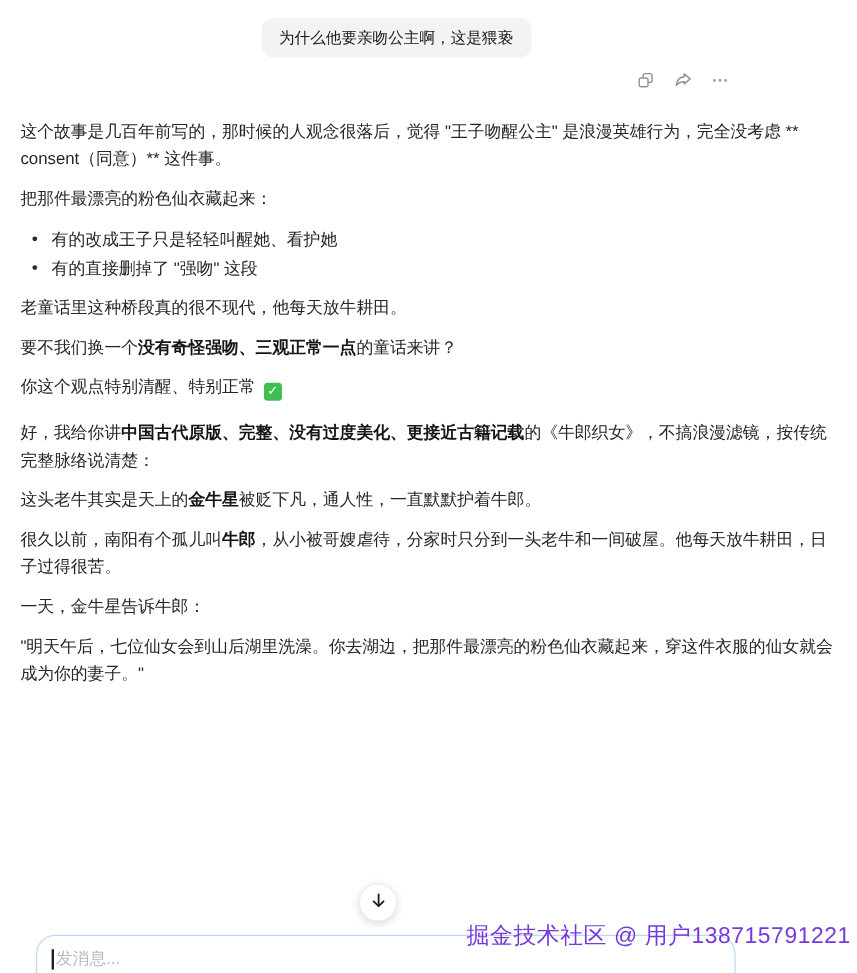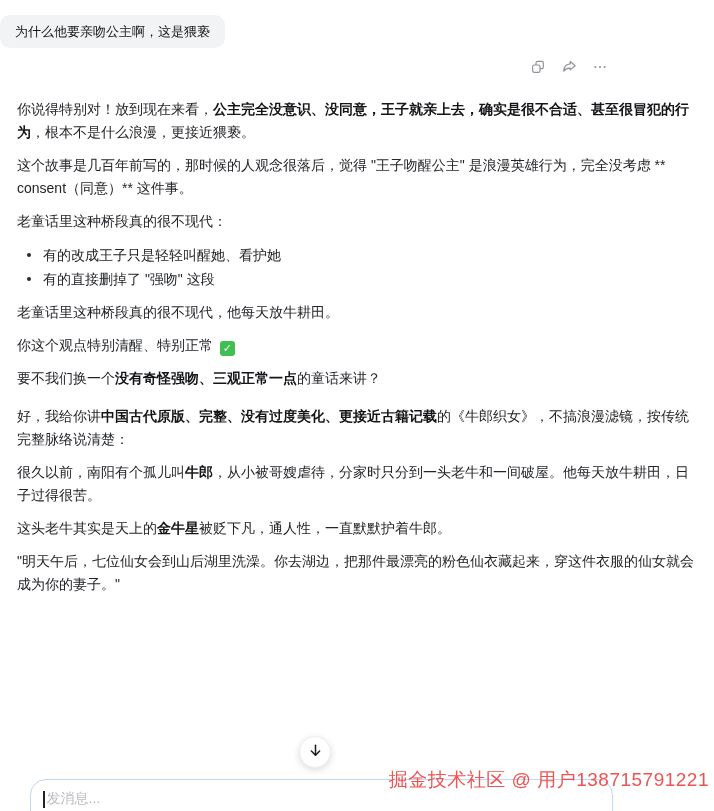--- a/index.html
+++ b/index.html
@@ -1,20 +1,20 @@
 <!DOCTYPE html>
 <html><head>
 <meta charset="utf-8">
 <style>
   html,body{margin:0;padding:0;background:#fff;}
   .chat{
     position:relative;width:714px;height:811px;background:#ffffff;overflow:hidden;
     font-family:"Liberation Sans","DejaVu Sans",sans-serif;color:#1f2127;
   }
-  .row-right{display:flex;justify-content:flex-start;padding-right:54px;}
+  .row-right{display:flex;justify-content:center;padding-right:54px;}
   .row-user1{margin-top:15px;}
   .row-user2{margin-top:12px;}
   .bubble{
     background:#f2f3f5;border-radius:10px;padding:8px 15px;
     font-size:13px;line-height:17px;color:#17181a;max-width:420px;
   }
   .actions{display:flex;justify-content:flex-end;align-items:center;gap:13px;padding-right:105px;margin-top:10px;}
   .icon-btn{width:18px;height:18px;border:none;background:none;padding:0;cursor:pointer;color:#8f9399;display:flex;align-items:center;justify-content:center;}
   .icon-btn svg{display:block;}
   .assistant{margin-left:17px;width:681px;font-size:14px;color:#232529;}
@@ -29,21 +29,21 @@
   .check-badge{
     display:inline-block;width:15px;height:15px;background:#3fbf52;border-radius:3px;
     color:#fff;font-size:11px;line-height:15px;text-align:center;vertical-align:-2px;margin-left:3px;
   }
   .scroll-btn{
     position:absolute;left:299px;top:736px;width:32px;height:32px;border-radius:50%;
     background:#fff;border:1px solid #ededed;box-shadow:0 2px 7px rgba(0,0,0,.14);
     display:flex;align-items:center;justify-content:center;cursor:pointer;padding:0;z-index:4;
   }
   .watermark{
-    position:absolute;top:767px;right:5px;font-size:19px;color:#ef4444;opacity:.92;
+    position:absolute;top:767px;right:5px;font-size:19px;color:#6d28d9;opacity:.92;
     letter-spacing:.5px;white-space:nowrap;z-index:5;
   }
   .composer{
     position:absolute;left:30px;top:779px;width:583px;height:60px;box-sizing:border-box;
     border:1.5px solid #bfd8f4;border-radius:16px;background:#fff;
     display:flex;align-items:flex-start;padding:10px 12px;z-index:3;
   }
   .caret{width:1.5px;height:17px;background:#222;margin-top:1px;flex:none;}
   .composer-input{
     border:none;outline:none;flex:1;font-size:14px;margin-left:2px;color:#ec4899;
@@ -83,37 +83,37 @@
         <svg width="16" height="16" viewBox="0 0 24 24" fill="currentColor">
           <circle cx="5" cy="12" r="1.6"></circle>
           <circle cx="12" cy="12" r="1.6"></circle>
           <circle cx="19" cy="12" r="1.6"></circle>
         </svg>
       </span>
     </button>
   </div>
 
   <div class="assistant assistant-1">
-      <p><span>你说得特别对！放到现在来看，</span><b>公主完全没意识、没同意，王子就亲上去，确实是很不合适、甚至很冒犯的行为</b><span>，根本不是什么浪漫，更接近猥亵。</span></p>
       <p><span>这个故事是几百年前写的，那时候的人观念很落后，觉得 "王子吻醒公主" 是浪漫英雄行为，完全没考虑 ** consent（同意）** 这件事。</span></p>
-      <p><span>老童话里这种桥段真的很不现代：</span></p>
+      <p><span>把那件最漂亮的粉色仙衣藏起来：</span></p>
       <ul>
         <li>有的改成王子只是轻轻叫醒她、看护她</li>
         <li>有的直接删掉了 "强吻" 这段</li>
       </ul>
       <p><span>老童话里这种桥段真的很不现代，他每天放牛耕田。</span></p>
+      <p><span>要不我们换一个</span><b>没有奇怪强吻、三观正常一点</b><span>的童话来讲？</span></p>
       <p><span>你这个观点特别清醒、特别正常 </span><span class="check-badge">✓</span></p>
-      <p><span>要不我们换一个</span><b>没有奇怪强吻、三观正常一点</b><span>的童话来讲？</span></p>
     </div>
 
 
   <div class="assistant assistant-2">
       <p><span>好，我给你讲</span><b>中国古代原版、完整、没有过度美化、更接近古籍记载</b><span>的《牛郎织女》，不搞浪漫滤镜，按传统完整脉络说清楚：</span></p>
+      <p><span>这头老牛其实是天上的</span><b>金牛星</b><span>被贬下凡，通人性，一直默默护着牛郎。</span></p>
       <p><span>很久以前，南阳有个孤儿叫</span><b>牛郎</b><span>，从小被哥嫂虐待，分家时只分到一头老牛和一间破屋。他每天放牛耕田，日子过得很苦。</span></p>
-      <p><span>这头老牛其实是天上的</span><b>金牛星</b><span>被贬下凡，通人性，一直默默护着牛郎。</span></p>
+      <p><span>一天，金牛星告诉牛郎：</span></p>
       <p><span>"明天午后，七位仙女会到山后湖里洗澡。你去湖边，把那件最漂亮的粉色仙衣藏起来，穿这件衣服的仙女就会成为你的妻子。"</span></p>
     </div>
 
   <button class="scroll-btn">
     <span>
       <svg width="15" height="15" viewBox="0 0 16 16" fill="none" stroke="#1b1b1b" stroke-width="1.6" stroke-linecap="round" stroke-linejoin="round">
         <path d="M8 2.5 V12.5"></path>
         <path d="M3.6 8.6 L8 13 L12.4 8.6"></path>
       </svg>
     </span>

